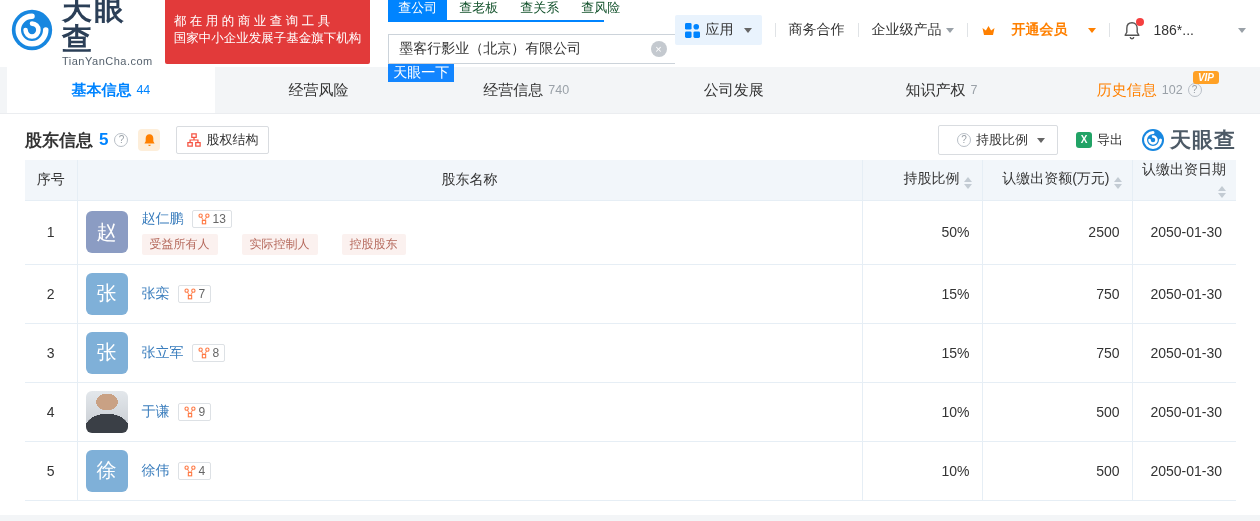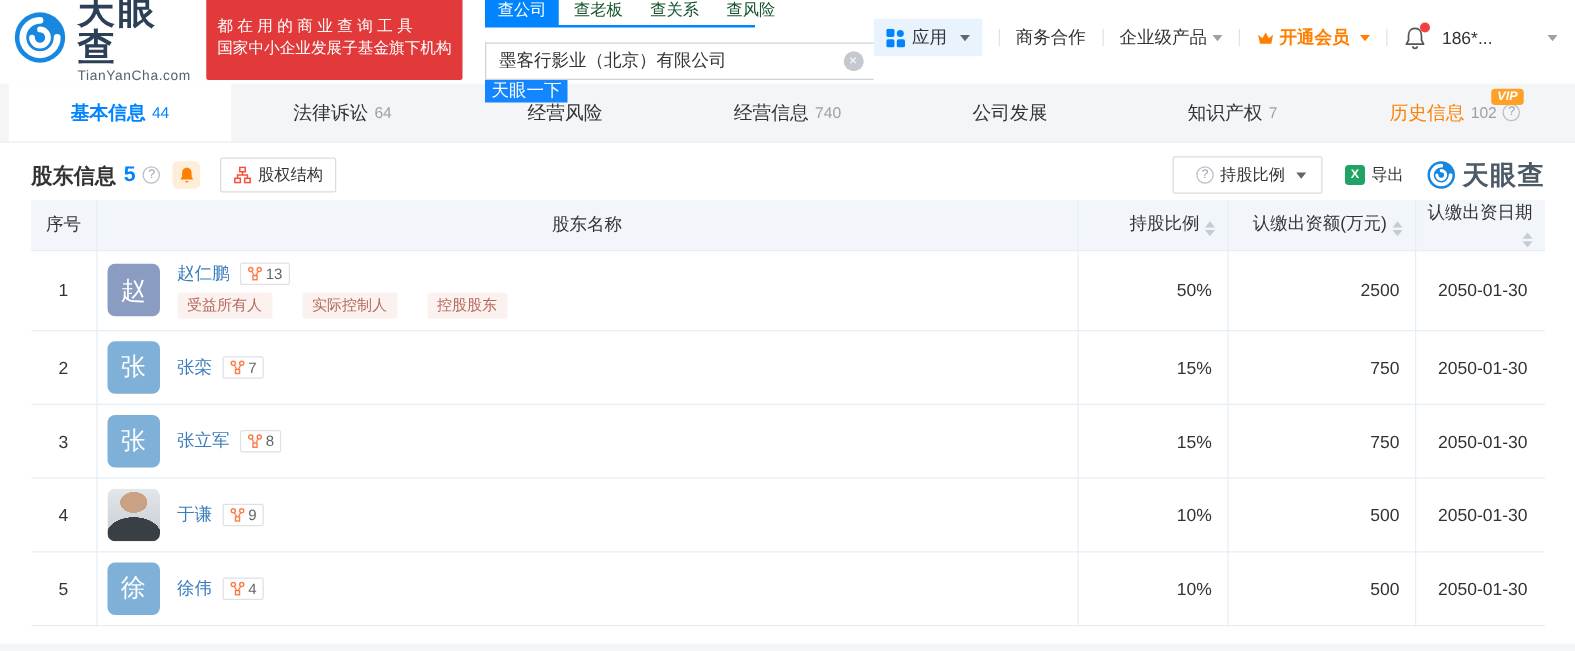--- a/index.html
+++ b/index.html
@@ -31,21 +31,21 @@
   .search-btn { width:66px; background:#1285ff; color:#fff; border:none; font-size:14px; cursor:pointer; font-family:inherit; }
 
   .top-nav { margin-left:auto; display:flex; align-items:center; gap:13px; font-size:14px; white-space:nowrap; }
   .nav-divider { width:1px; height:14px; background:#e0e3e6; }
   .apps-chip { display:flex; align-items:center; gap:6px; background:#e9f3fd; padding:6px 10px; border-radius:2px; cursor:pointer; }
   .caret { display:inline-block; width:0; height:0; border-left:4px solid transparent; border-right:4px solid transparent;
     border-top:5px solid #666; margin-left:4px; vertical-align:middle; }
   .caret.light { border-top-color:#9aa1a8; }
   .caret.orange { border-top-color:#ff8000; }
   .nav-item { cursor:pointer; display:flex; align-items:center; }
-  .vip-entry { color:#ff8000; font-weight:bold; display:flex; align-items:center; gap:4px; cursor:pointer; }
+  .vip-entry { color:#ff8000; font-weight:bold; display:flex; align-items:center; gap:16px; cursor:pointer; }
   .bell-wrap { position:relative; cursor:pointer; display:flex; align-items:center; }
   .red-dot { position:absolute; top:-3px; right:-3px; width:8px; height:8px; border-radius:50%; background:#f53f3f; }
   .phone { color:#333; cursor:pointer;gap:40px; }
 
   
   .spacer7 { height:7px; }
   .tabbar { height:47px; background:#f3f5f7; display:flex; padding:0 7px; border-bottom:1px solid #ebedf0; }
   .main-tab { flex:1; display:flex; align-items:center; justify-content:center; gap:5px; font-size:15px;
     color:#333; cursor:pointer; position:relative; }
   .main-tab .cnt { font-size:12.5px; color:#9aa1a8; }
@@ -192,24 +192,20 @@
       </span>
     </div>
   </div>
 
   <div class="spacer7"></div>
 
   <div class="tabbar">
       <div class="main-tab active">
         <span>基本信息</span>
         <span class="cnt">44</span>
-      </div>
-      <div class="main-tab">
-        <span>法律诉讼</span>
-        <span class="cnt">64</span>
       </div>
       <div class="main-tab">
         <span>经营风险</span>
       </div>
       <div class="main-tab">
         <span>经营信息</span>
         <span class="cnt">740</span>
       </div>
       <div class="main-tab">
         <span>公司发展</span>

